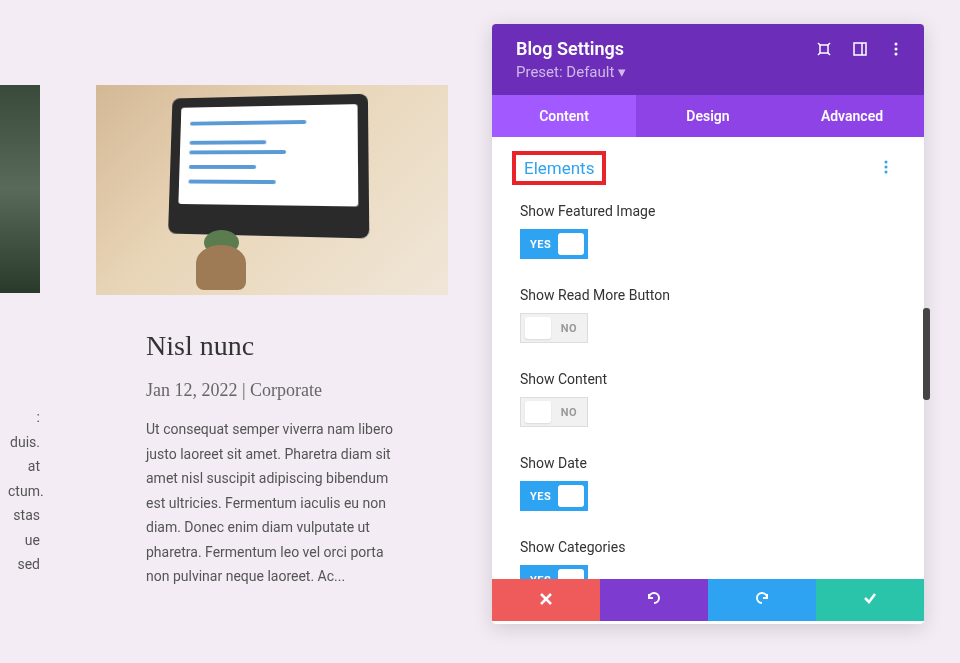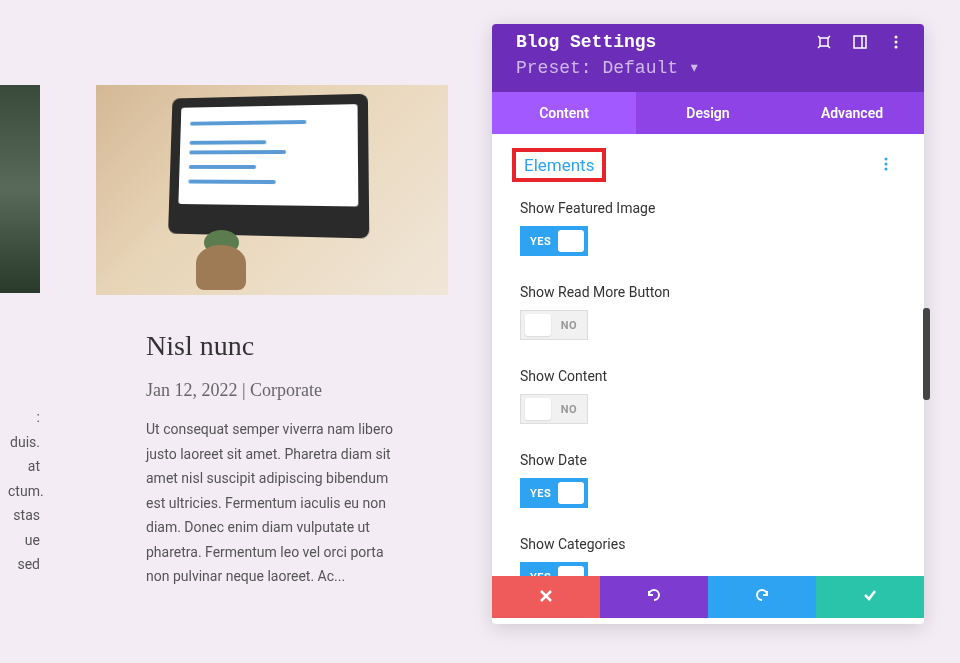--- a/index.html
+++ b/index.html
@@ -126,22 +126,21 @@
       top: 24px;
       width: 432px;
       height: 600px;
       background: #fff;
       box-shadow: 0 4px 20px rgba(0,0,0,0.15);
       border-radius: 4px;
       overflow: hidden;
     }
     .panel-header {
       background: #6c2eb9;
-      padding: 8px 20px 14px 24px;
-      font-family: Liberation Mono, monospace;
+      padding: 14px 20px 14px 24px;
     }
     .panel-title-row {
       display: flex;
       justify-content: space-between;
       align-items: center;
     }
     .panel-title {
       color: #fff;
       font-size: 18px;
       font-weight: 600;
@@ -153,21 +152,21 @@
     .panel-icon {
       width: 16px;
       height: 16px;
       cursor: pointer;
       display: flex;
       align-items: center;
       justify-content: center;
     }
     .preset-row {
       color: #d0b8e8;
-      font-size: 18px;
+      font-size: 15px;
       margin-top: 4px;
     }
     .tabs {
       background: #8e43e7;
       display: flex;
     }
     .tab {
       padding: 13px 4px;
       color: #fff;
       font-size: 14px;

